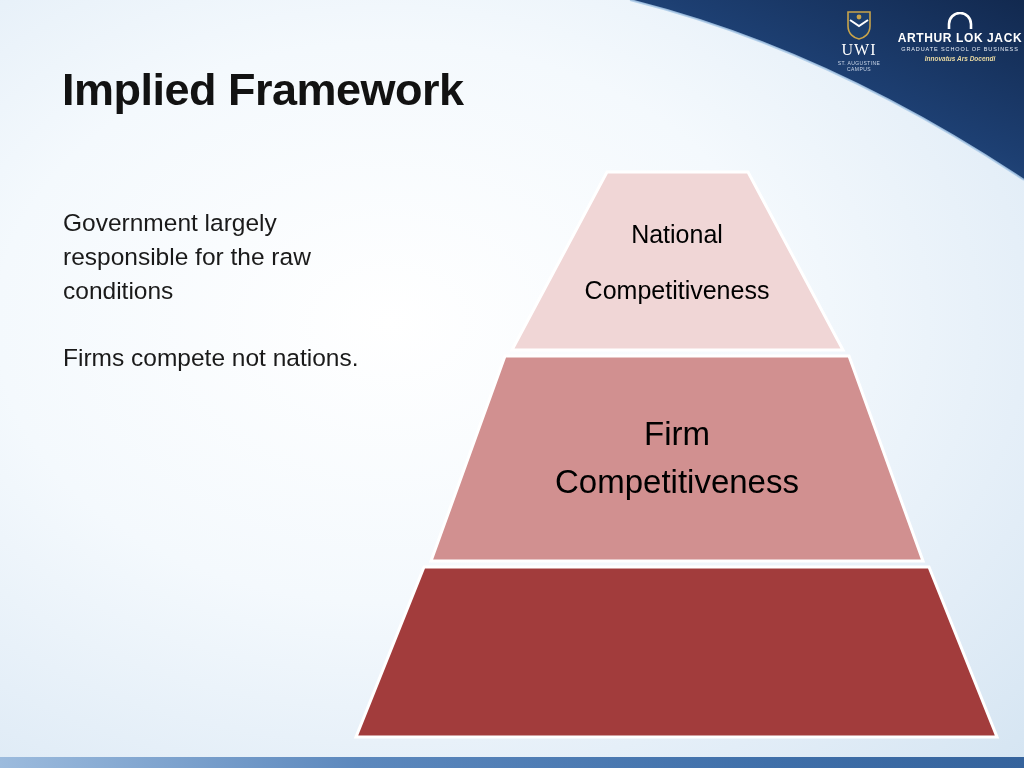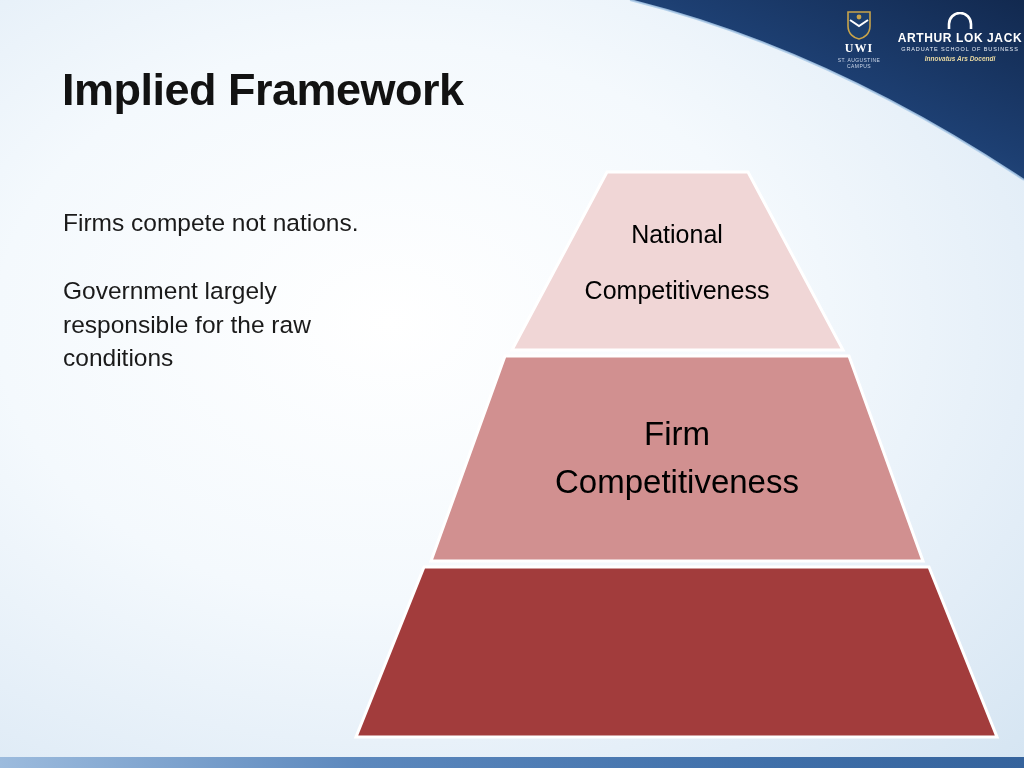--- a/index.html
+++ b/index.html
@@ -10,21 +10,21 @@
                 #ffffff 0%, #f4f9fd 40%, #e2edf7 70%, #cfe1f0 100%);
   }
   .layer { position: absolute; }
 
   
   .corner-svg { position: absolute; top: 0; left: 0; }
 
   
   .logo-area { position: absolute; top: 10px; left: 833px; width: 190px; display: flex; gap: 12px; color: #fff; }
   .uwi-logo { width: 52px; text-align: center; }
-  .uwi-name { font-family: "Liberation Serif", serif; font-weight: bold; font-size: 12px; letter-spacing: 1px; margin-top: 1px; }
+  .uwi-name { font-family: "Liberation Serif", serif; font-weight: normal; font-size: 16px; letter-spacing: 1px; margin-top: 1px; }
   .uwi-sub { font-size: 5px; letter-spacing: 0.4px; color: #cdd8ea; margin-top: 1px; }
   .lokjack-logo { width: 126px; text-align: center; padding-top: 2px; }
   .lj-line1 { font-size: 12px; font-weight: bold; letter-spacing: 0.6px; margin-top: 2px; }
   .lj-line2 { font-size: 5.5px; letter-spacing: 0.9px; color: #e8edf5; margin-top: 1px; }
   .lj-line3 { font-size: 6.5px; font-style: italic; font-weight: bold; color: #e9d9a2; margin-top: 3px; }
 
   
   .slide-title {
     position: absolute; left: 62px; top: 64px; margin: 0;
     font-size: 45px; font-weight: bold; color: #121212; letter-spacing: -0.5px;
@@ -79,22 +79,22 @@
       </svg>
       <div class="lj-line1">ARTHUR LOK JACK</div>
       <div class="lj-line2">GRADUATE SCHOOL OF BUSINESS</div>
       <div class="lj-line3">Innovatus Ars Docendi</div>
     </div>
   </div>
 
   <h1 class="slide-title">Implied Framework</h1>
 
   <div class="body-text">
+    <p>Government largely responsible for the raw conditions</p>
     <p>Firms compete not nations.</p>
-    <p>Government largely responsible for the raw conditions</p>
   </div>
 
   <svg class="pyramid-svg" width="1024" height="768" viewBox="0 0 1024 768">
     <polygon points="607,172 748,172 843,350 512,350" stroke="#ffffff" stroke-width="3" fill="#f0d6d6"></polygon>
     <polygon points="505,356 849,356 923,561 431,561" stroke="#ffffff" stroke-width="3" fill="#d19090"></polygon>
     <polygon points="424,567 929,567 997,737 356,737" stroke="#ffffff" stroke-width="3" fill="#a23c3c"></polygon>
   </svg>
 
   <div class="pyr-label lvl-top">
     <div class="line1">National</div>

